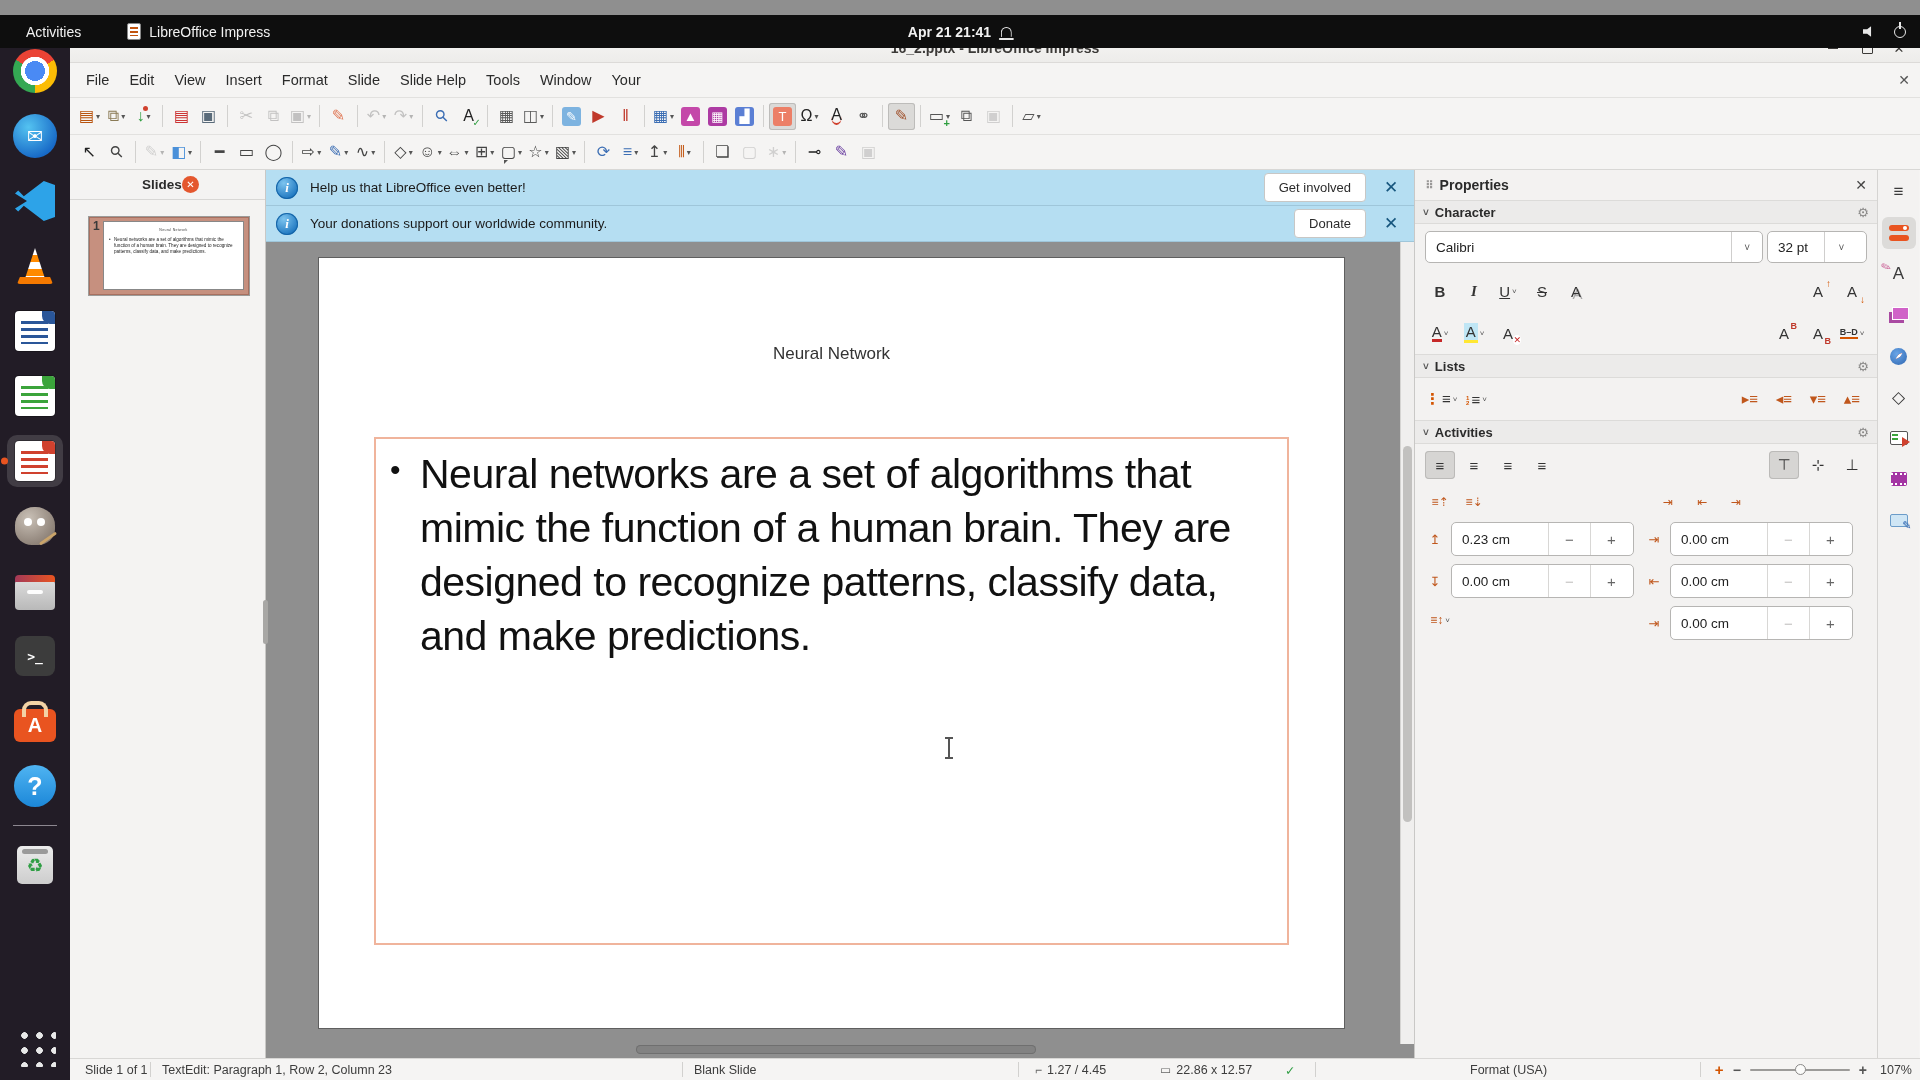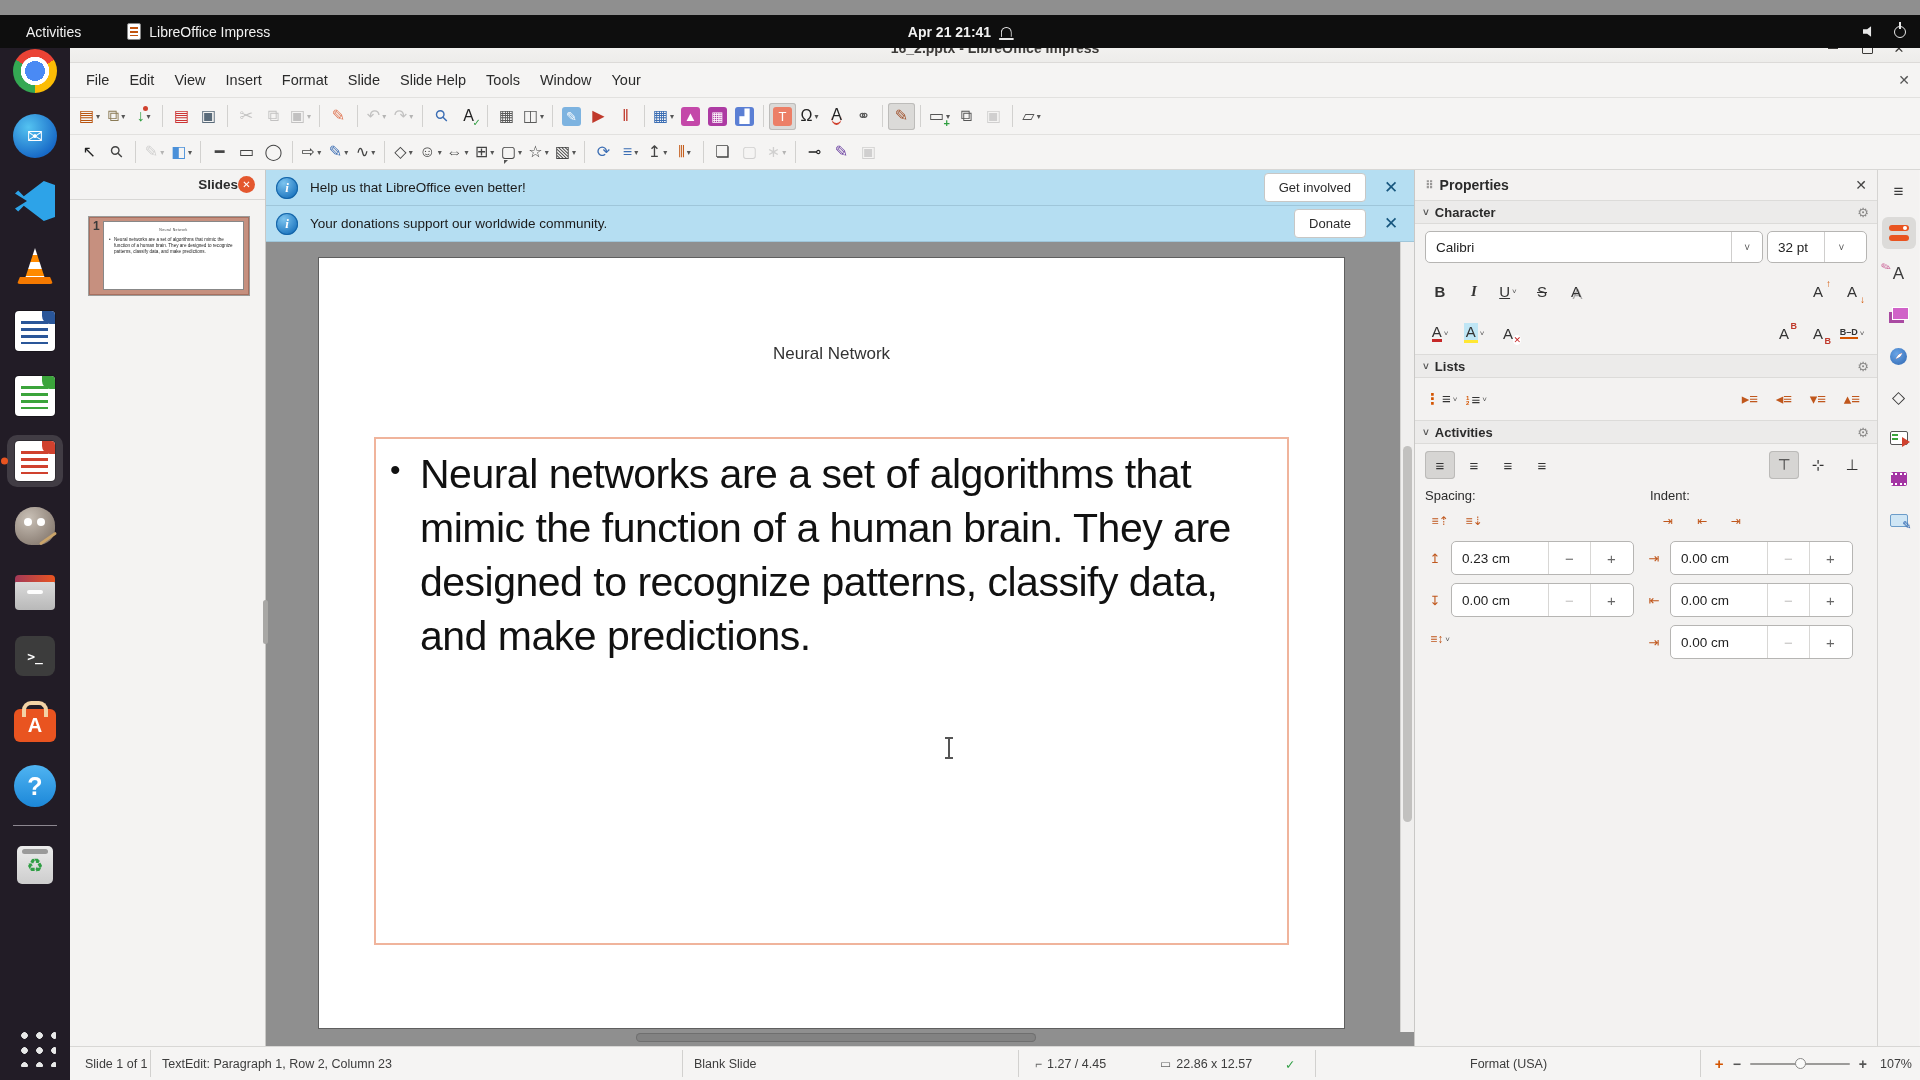--- a/index.html
+++ b/index.html
@@ -71,21 +71,21 @@
   .g-rot45{transform:rotate(-45deg)}
   .g-spell{position:relative}.g-spell::after{content:"✓";position:absolute;right:-7px;bottom:-4px;color:#2e9e3f;font-size:10px;font-weight:700}
   .g-save{position:relative}.g-save::after{content:"";position:absolute;right:-4px;top:-2px;width:5px;height:5px;border-radius:50%;background:#d0412e}
   .g-fw{border-bottom:2px solid #d0412e;border-radius:0 0 50% 50%}
   .g-plus{position:relative}.g-plus::after{content:"+";position:absolute;right:-6px;bottom:-5px;color:#2e9e3f;font-size:11px;font-weight:700}
   .g-tail{position:relative}.g-tail::after{content:"";position:absolute;left:3px;bottom:-4px;width:0;height:0;border-left:4px solid #555;border-bottom:4px solid transparent}
   
   #workrow{flex:1;display:flex;min-height:0}
   
   #slides-panel{width:196px;background:#f4f3f2;border-right:1px solid #c9c8c6;position:relative}
-  #slides-panel .hdr{height:30px;display:flex;align-items:center;justify-content:flex-end;padding:0 10px 0 16px;font-size:13.5px;font-weight:700;color:#2b2b2b;border-bottom:1px solid #d8d7d5}
+  #slides-panel .hdr{height:30px;display:flex;align-items:center;justify-content:center;padding:0 10px 0 16px;font-size:13.5px;font-weight:700;color:#2b2b2b;border-bottom:1px solid #d8d7d5}
   .panel-close{width:17px;height:17px;border-radius:50%;background:#e4572e;color:#fff;font-size:10px;display:flex;align-items:center;justify-content:center}
   .thumb-sel{position:absolute;left:18px;top:46px;width:162px;height:80px;border:1px solid #9c9b99;background:#c6907f;box-shadow:inset 0 0 0 1px #a87060;padding:4px 5px 5px 14px}
   .thumb-sel .num{position:absolute;left:4px;top:2px;font-size:12px;font-weight:700;color:#3a3a3a}
   .thumb-page{width:100%;height:100%;background:#fff;border:1px solid #888;position:relative;overflow:hidden}
   .thumb-title{text-align:center;font-size:3.5px;color:#444;margin-top:6px;letter-spacing:.3px}
   .thumb-body{font-size:4.6px;line-height:1.35;color:#222;margin:5px 8px 0 10px;position:relative}
   .thumb-body::before{content:"•";position:absolute;left:-5px;top:0;font-size:4.6px}
   .splitter-handle{position:absolute;right:-3px;top:430px;width:5px;height:44px;background:#a8a7a5;border-radius:3px;z-index:5}
   
   #canvas-col{width:1148px;display:flex;flex-direction:column;position:relative;background:#8f8f8f}
@@ -159,21 +159,21 @@
   .r-nav::after{content:"";position:absolute;left:50%;top:50%;width:9px;height:3px;background:#fff;transform:translate(-50%,-50%) rotate(-40deg);clip-path:polygon(0 50%,55% 0,100% 50%,55% 100%);box-shadow:0 0 0 .5px #d0412e}
   .r-trans{width:18px;height:14px;border:1.5px solid #555;background:#fff;position:relative;border-radius:2px}
   .r-trans::before{content:"";position:absolute;left:1px;top:2px;bottom:2px;width:6px;background:repeating-linear-gradient(to bottom,#3ba43b 0 2px,transparent 2px 4px)}
   .r-trans::after{content:"";position:absolute;right:-3px;bottom:-3px;border-left:8px solid #d0412e;border-top:5px solid transparent;border-bottom:5px solid transparent}
   .r-anim{width:16px;height:14px;background:#a335a3;position:relative;border-radius:2px}
   .r-anim::before{content:"";position:absolute;left:0;right:0;top:1px;height:2px;background:repeating-linear-gradient(90deg,#fff 0 2px,transparent 2px 4.5px)}
   .r-anim::after{content:"";position:absolute;left:0;right:0;bottom:1px;height:2px;background:repeating-linear-gradient(90deg,#fff 0 2px,transparent 2px 4.5px)}
   .r-master{width:18px;height:13px;background:#cfe6f5;border:1.5px solid #6b9cc9;border-radius:2px;position:relative}
   .r-master::after{content:"✎";position:absolute;right:-5px;bottom:-6px;color:#2e66b0;font-size:11px}
   
-  #statusbar{height:34px;background:#f5f4f3;border-top:1px solid #d8d7d5;position:relative;font-size:12.5px;color:#3d3d3d}
+  #statusbar{height:22px;background:#f5f4f3;border-top:1px solid #d8d7d5;position:relative;font-size:12.5px;color:#3d3d3d}
   #statusbar .sb-item{position:absolute;top:50%;transform:translateY(-50%);white-space:nowrap;display:flex;align-items:center;gap:5px}
   #statusbar .ssep{position:absolute;top:3px;bottom:3px;width:1px;background:#d2d1cf}
   .zoomgroup{position:absolute;right:8px;top:0;height:100%;display:flex;align-items:center;gap:9px}
   .zcross{color:#d35400;font-size:15px;font-weight:700}
   .zminus,.zplus{color:#555;font-size:14px;font-weight:700}
   .ztrack{width:100px;height:2px;background:#9c9b99;position:relative;border-radius:1px}
   .ztrack .zthumb{position:absolute;left:45px;top:-5px;width:11px;height:11px;border-radius:50%;background:#fbfbfa;border:1px solid #8a8988}
   .sicon{color:#666;font-size:12px}
   .fit-ic{color:#2f9e44;font-weight:700}
 </style>
@@ -662,24 +662,20 @@
           <div class="spacer"></div>
           <div class="sbtn active">
             <span class="glyph">⊤</span>
           </div>
           <div class="sbtn">
             <span class="glyph">⊹</span>
           </div>
           <div class="sbtn">
             <span class="glyph">⊥</span>
           </div>
-      </div>
-      <div class="sb-sublabels">
-        <span style="width:225px">Spacing:</span>
-        <span>Indent:</span>
       </div>
       <div class="sb-cols" style="padding-top:2px">
         <div class="sb-row" style="width:218px;padding:0">
           <div class="sbtn">
               <span class="glyph" style="font-size: 12px; color: rgb(192, 87, 28);">≡⇡</span>
             </div>
             <div class="sbtn">
               <span class="glyph" style="font-size: 12px; color: rgb(192, 87, 28);">≡⇣</span>
             </div>
         </div>

